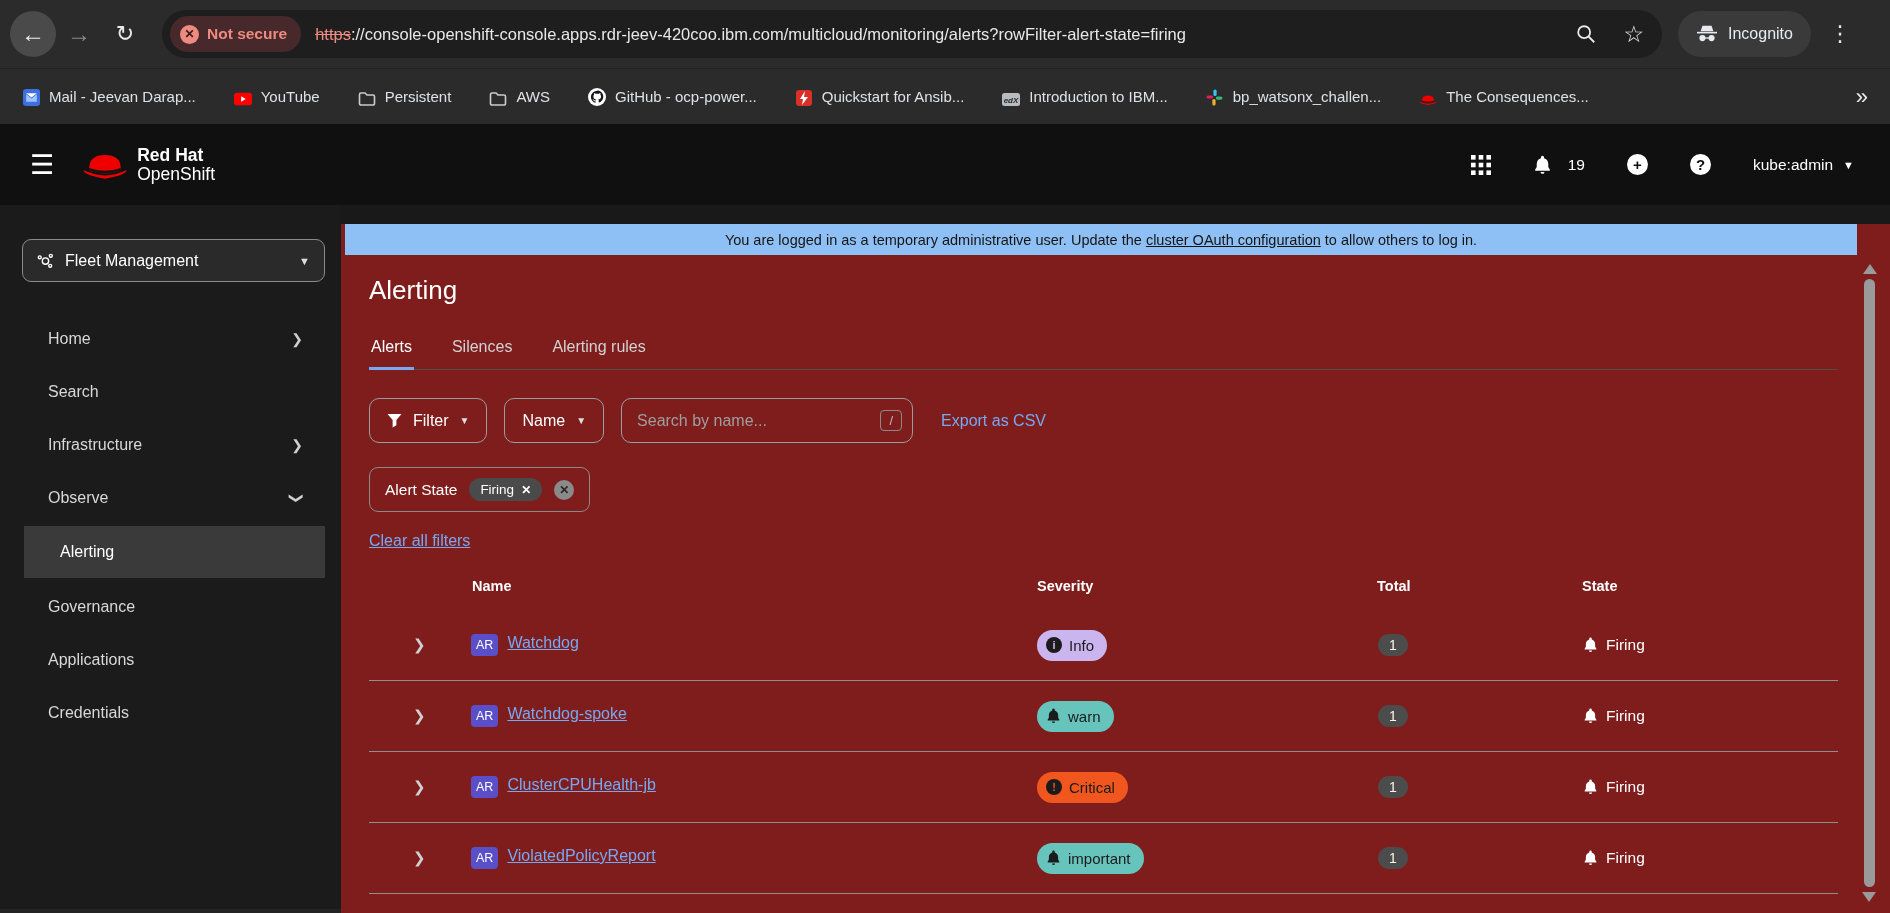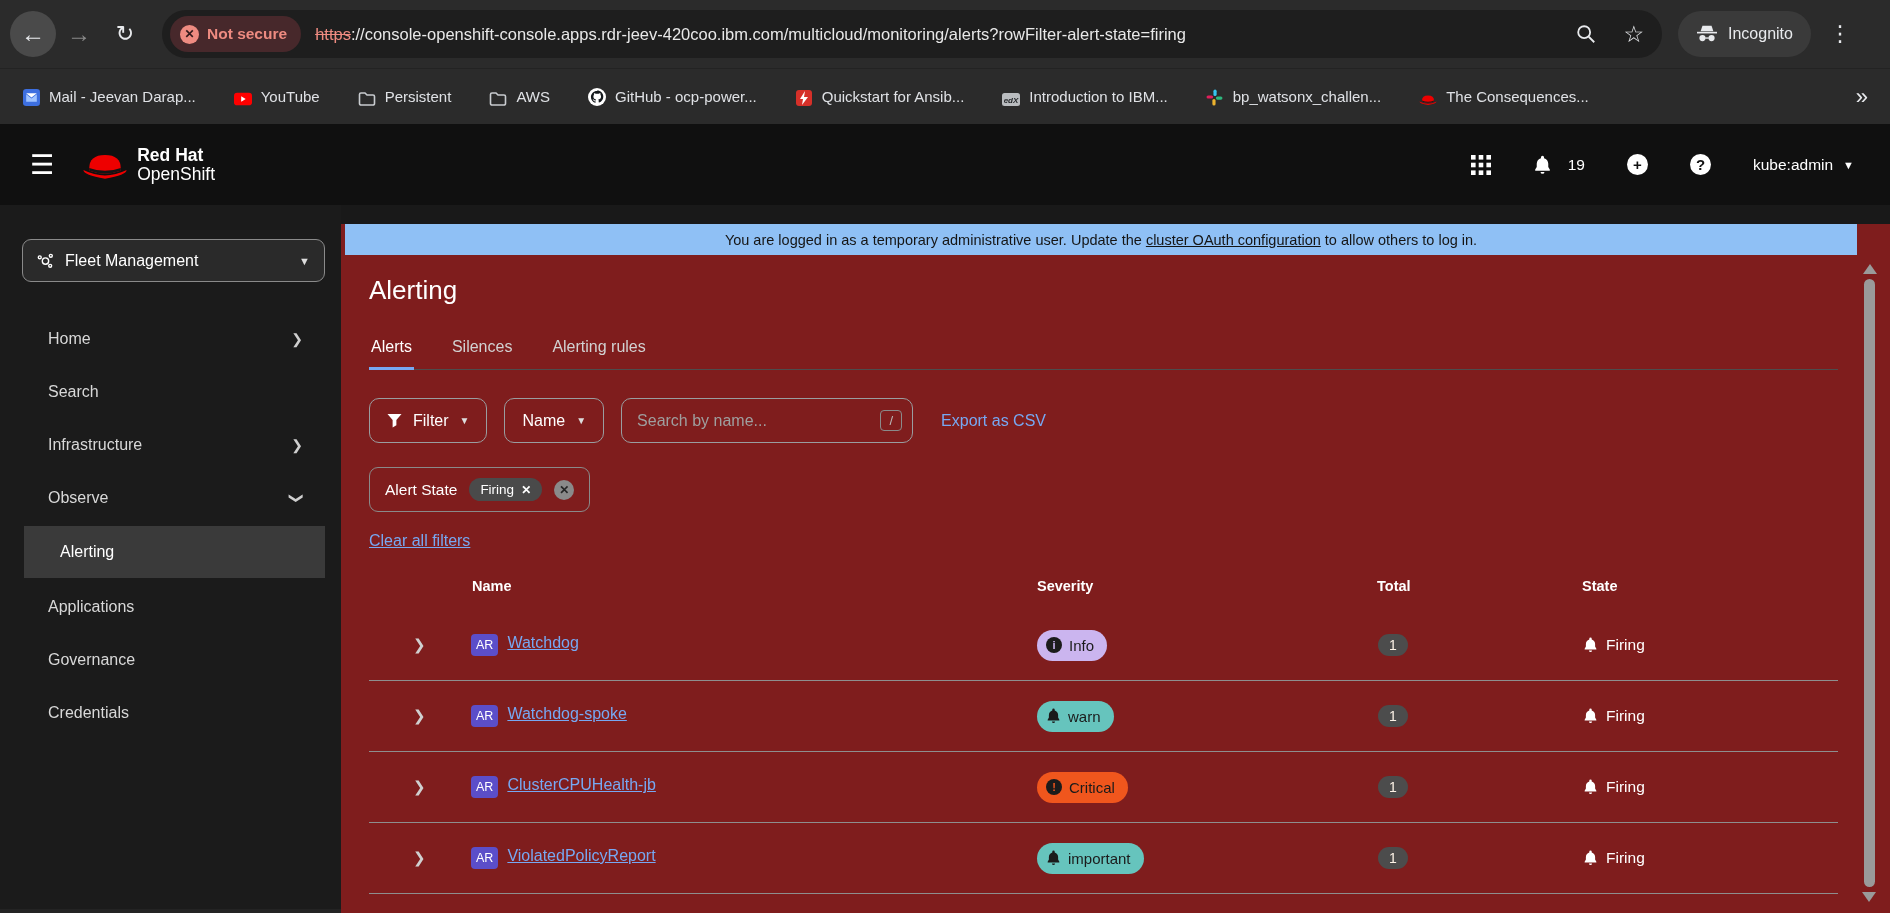--- a/index.html
+++ b/index.html
@@ -317,24 +317,24 @@
       <span class="chev">❯</span>
     </div>
     <div class="nav-item">
       <span>Observe</span>
       <span class="chev"><span class="chev-down">❯</span></span>
     </div>
     <div class="nav-sub">
       <span>Alerting</span>
     </div>
     <div class="nav-item">
+      <span>Governance</span>
+    </div>
+    <div class="nav-item">
       <span>Applications</span>
-    </div>
-    <div class="nav-item">
-      <span>Governance</span>
     </div>
     <div class="nav-item">
       <span>Credentials</span>
     </div>
   </div>
 </div>
 
 <div class="main">
   <div class="top-strip"></div>
   <div class="banner">

